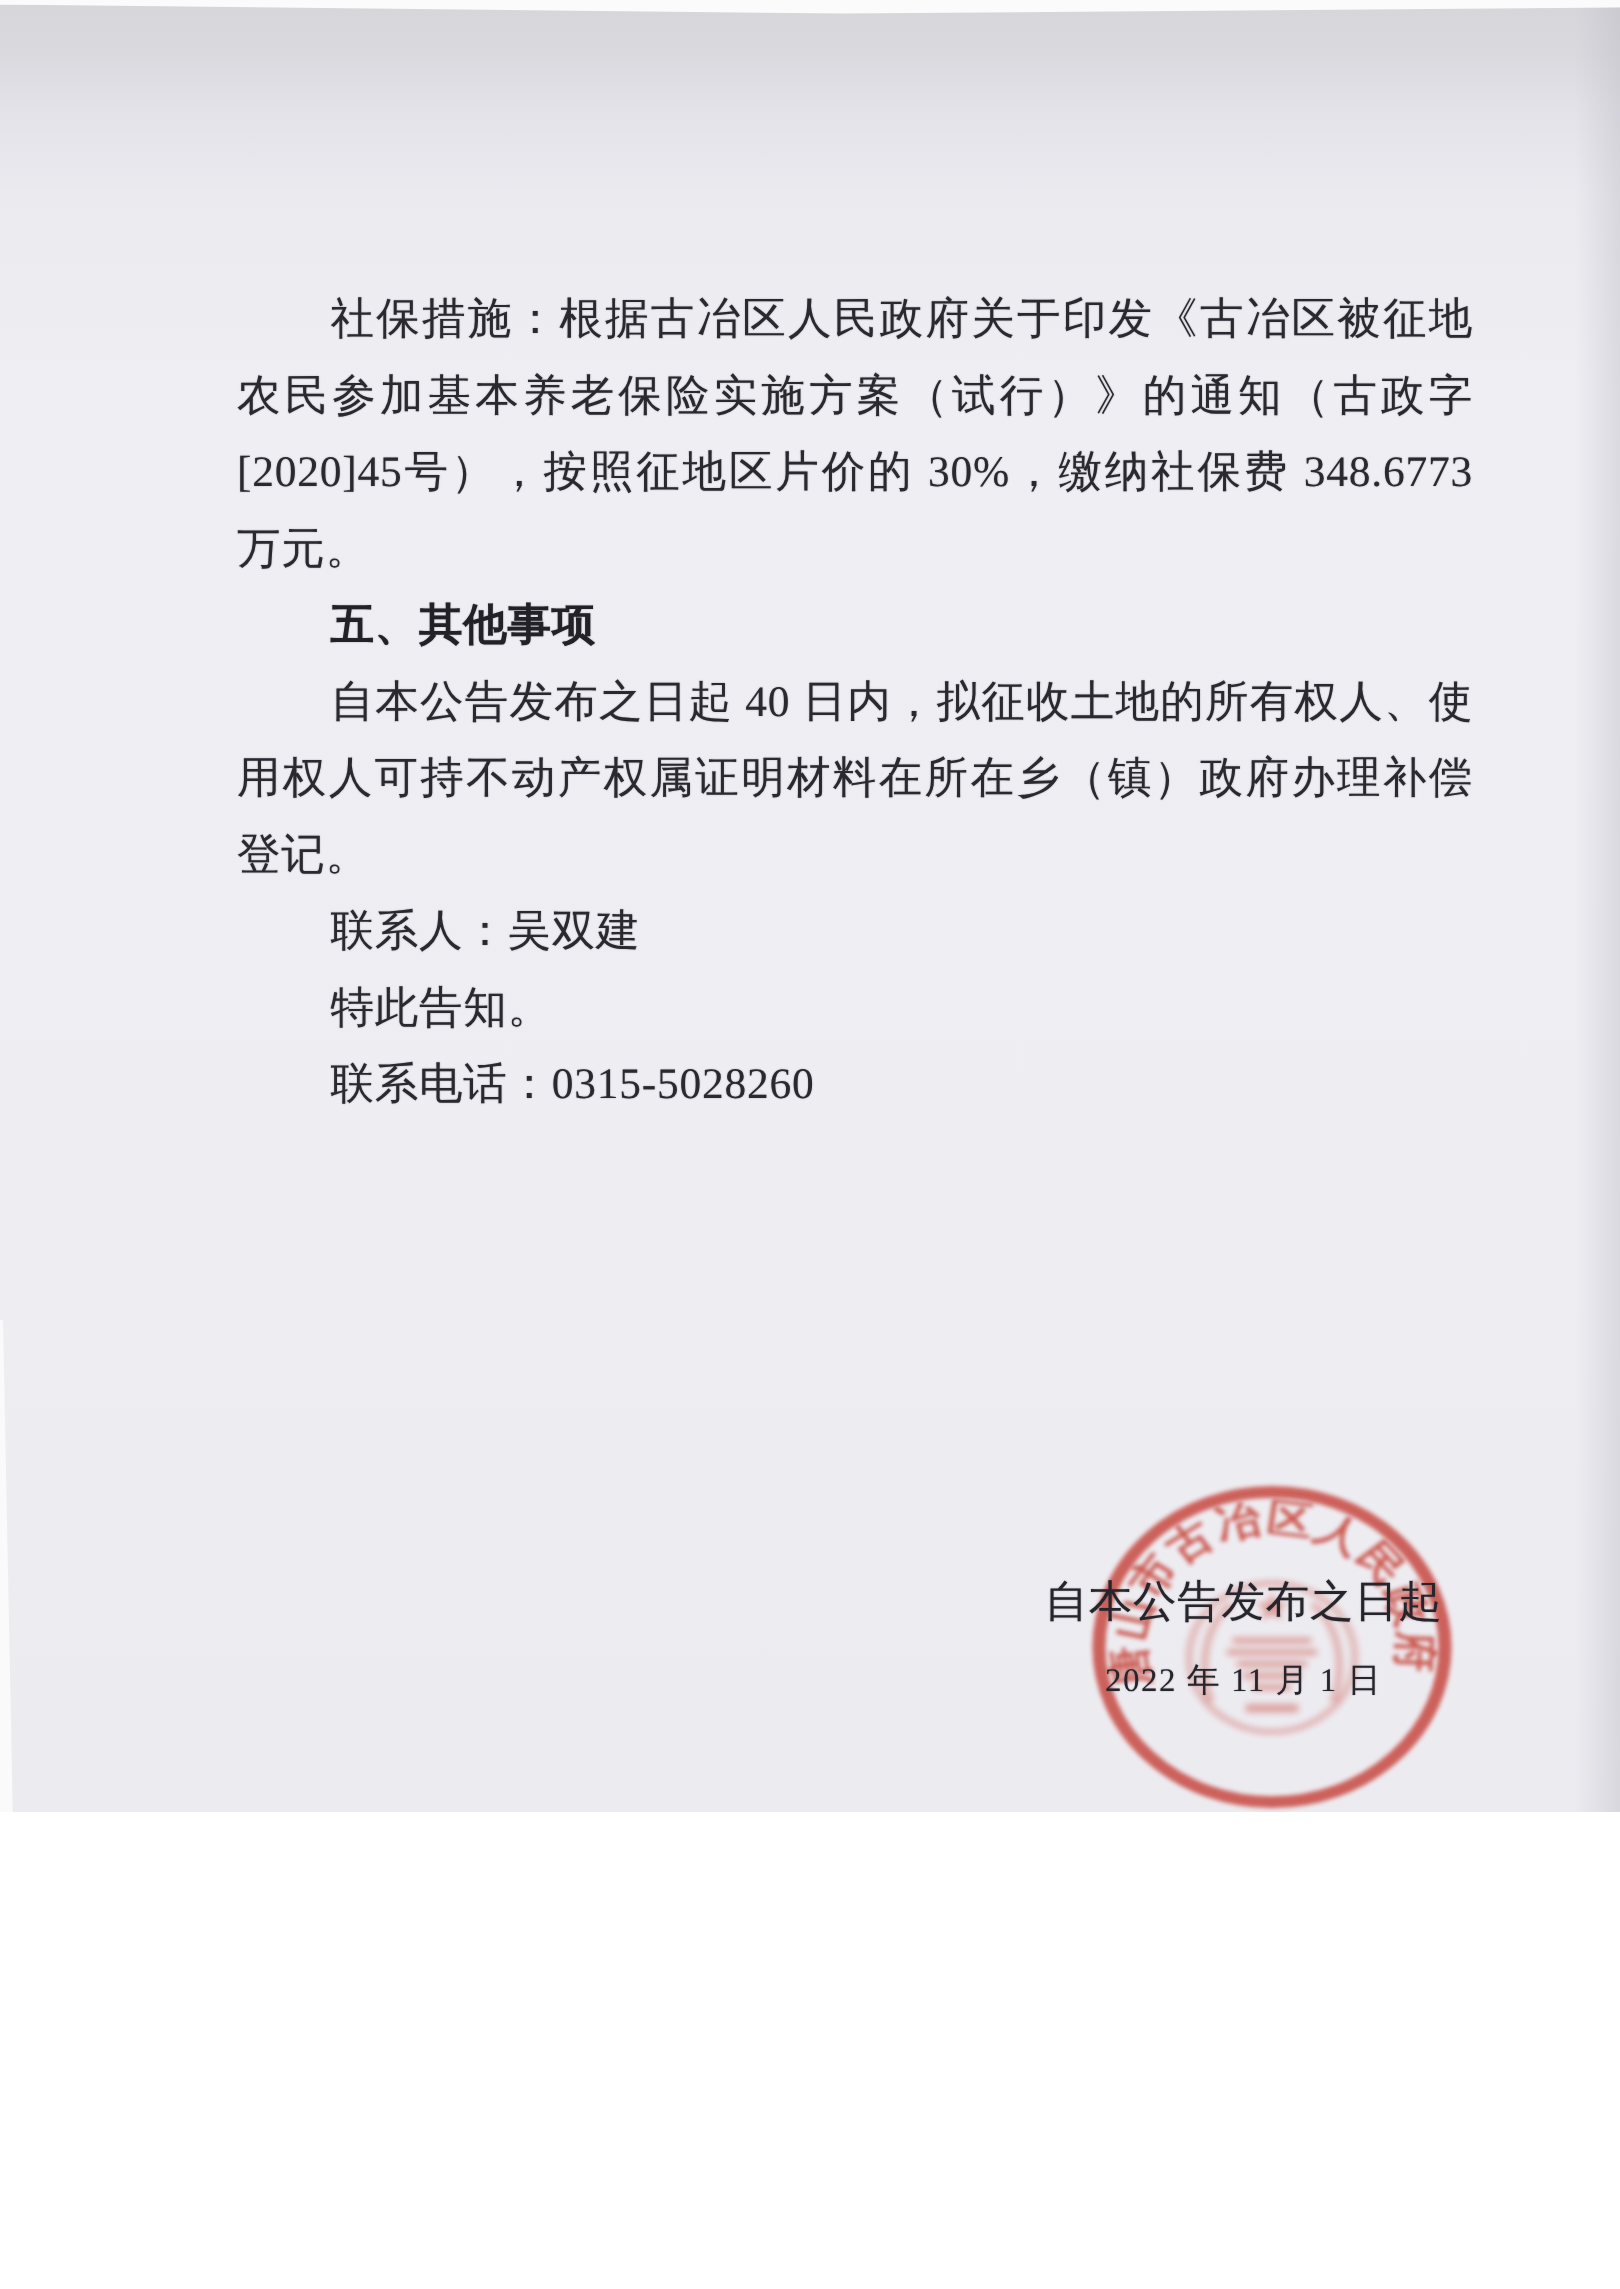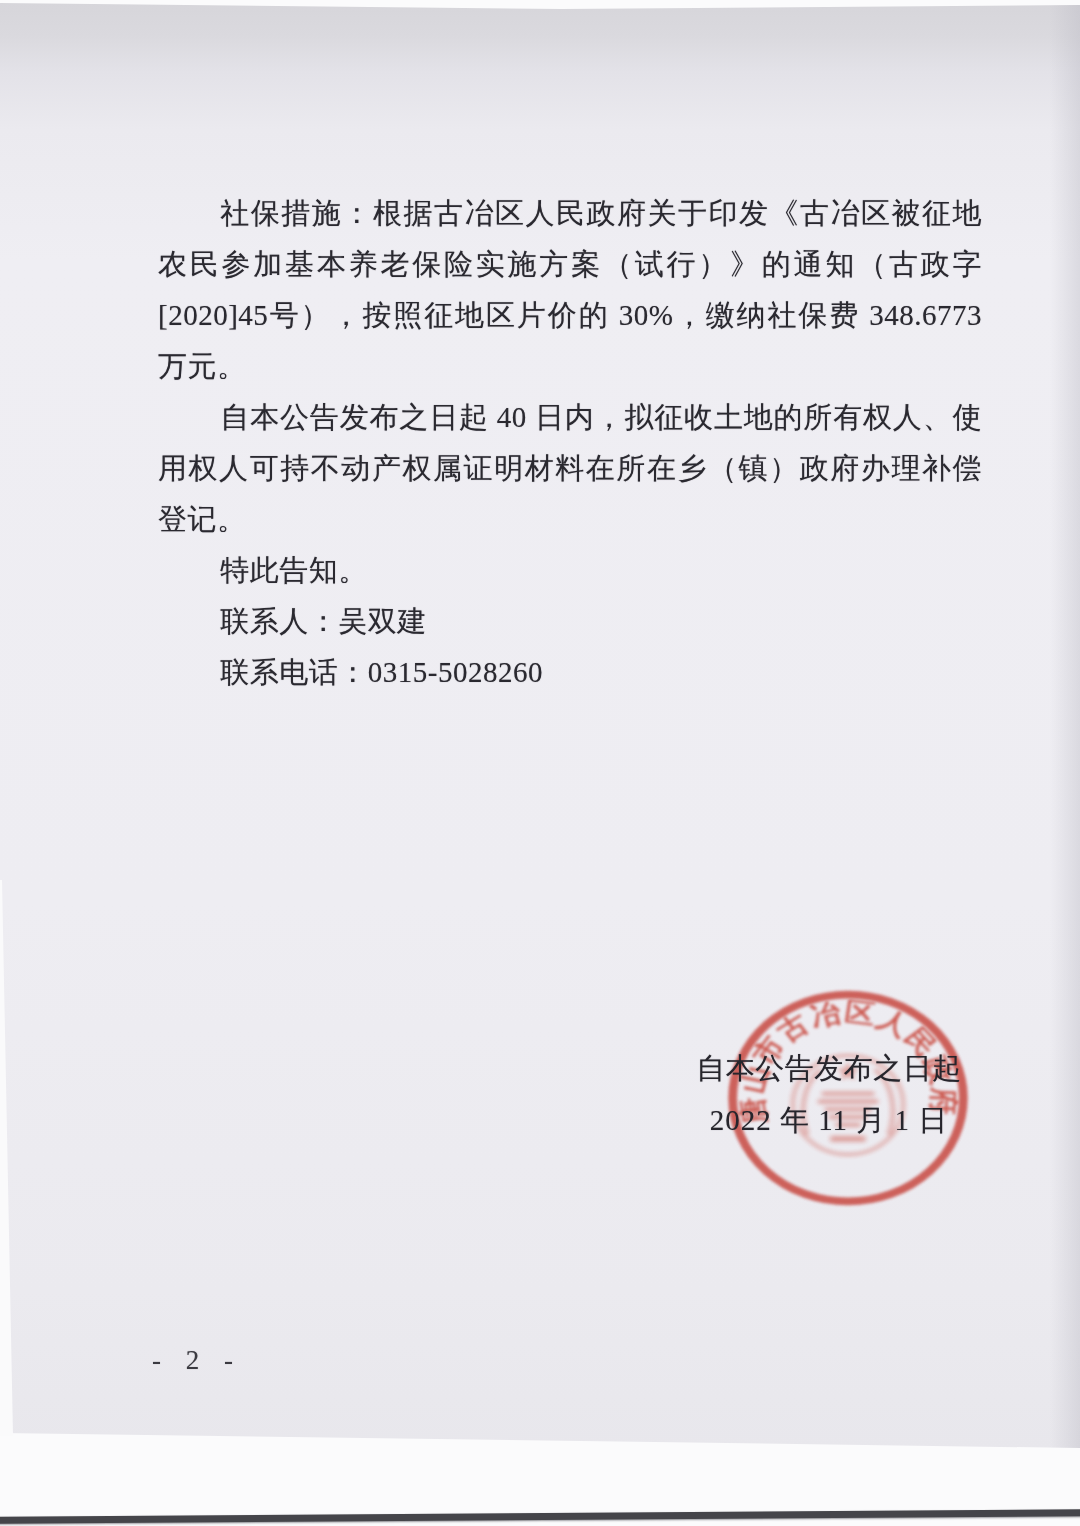--- a/index.html
+++ b/index.html
@@ -1,17 +1,17 @@
 <!DOCTYPE html>
 <html><head>
 <meta charset="utf-8">
 <style>
   html,body { margin:0; padding:0; background:#ffffff; }
   .scan {
-    position:relative; width:1080px; height:1526px; overflow:hidden;
+    position:relative; width:1080px; height:1208px; overflow:hidden;
     background:#fbfbfc;
     font-family:"Liberation Serif","DejaVu Serif",serif;
   }
   
   .paper {
     position:absolute; left:0; top:0; width:1080px; height:1450px;
     background:
       linear-gradient(to left, rgba(185,184,194,0.38), rgba(185,184,194,0) 30px),
       linear-gradient(180deg,
         #d6d5da 0px, #dad9de 36px, #e3e2e8 72px, #ebeaef 130px,
@@ -40,44 +40,45 @@
     position:absolute; left:722px; top:985px; width:252px; height:226px;
     z-index:1; pointer-events:none;
   }
   .seal svg { width:100%; height:100%; display:block; }
   .signature {
     position:absolute; left:679px; top:1046px; width:300px; z-index:2;
     text-align:center; color:#26252c;
     text-shadow:0 0 1px rgba(40,39,46,0.45);
   }
   .sig-name { font-size:29px; line-height:44px; letter-spacing:0.5px; }
-  .sig-date { font-size:29px; line-height:44px; margin-top:8px; letter-spacing:1px; }
+  .sig-date { font-size:22px; line-height:44px; margin-top:8px; letter-spacing:1px; }
   .page-num {
     position:absolute; left:152px; top:1342px;
     font-size:27px; line-height:36px; letter-spacing:9px; color:#3b3a41;
     text-shadow:0 0 1px rgba(55,54,62,0.4);
   }
   
   .dark-line {
     position:absolute; left:-8px; top:1513px; width:1100px; height:7px;
     background:#45454a; transform:rotate(-0.4deg);
     box-shadow:0 1px 2px rgba(70,70,78,0.55);
   }
 </style>
 </head>
 <body>
 
 <div class="scan">
   <div class="paper">
 
     <div class="doc-body">
       <p class="para">社保措施：根据古冶区人民政府关于印发《古冶区被征地农民参加基本养老保险实施方案（试行）》的通知（古政字[2020]45号），按照征地区片价的 30%，缴纳社保费 348.6773 万元。</p>
+      <p class="para heading">五、其他事项</p>
       <p class="para">自本公告发布之日起 40 日内，拟征收土地的所有权人、使用权人可持不动产权属证明材料在所在乡（镇）政府办理补偿登记。</p>
+      <p class="para">联系人：吴双建</p>
       <p class="para">特此告知。</p>
-      <p class="para">联系人：吴双建</p>
       <p class="para">联系电话：0315-5028260</p>
     </div>
 
     <div class="seal">
       <svg viewBox="0 0 260 260" preserveAspectRatio="none">
         <defs>
           <filter id="sblur" x="-20%" y="-20%" width="140%" height="140%">
               <feGaussianBlur stdDeviation="1.6"></feGaussianBlur>
             </filter>
           <filter id="sblur2" x="-30%" y="-30%" width="160%" height="160%">

